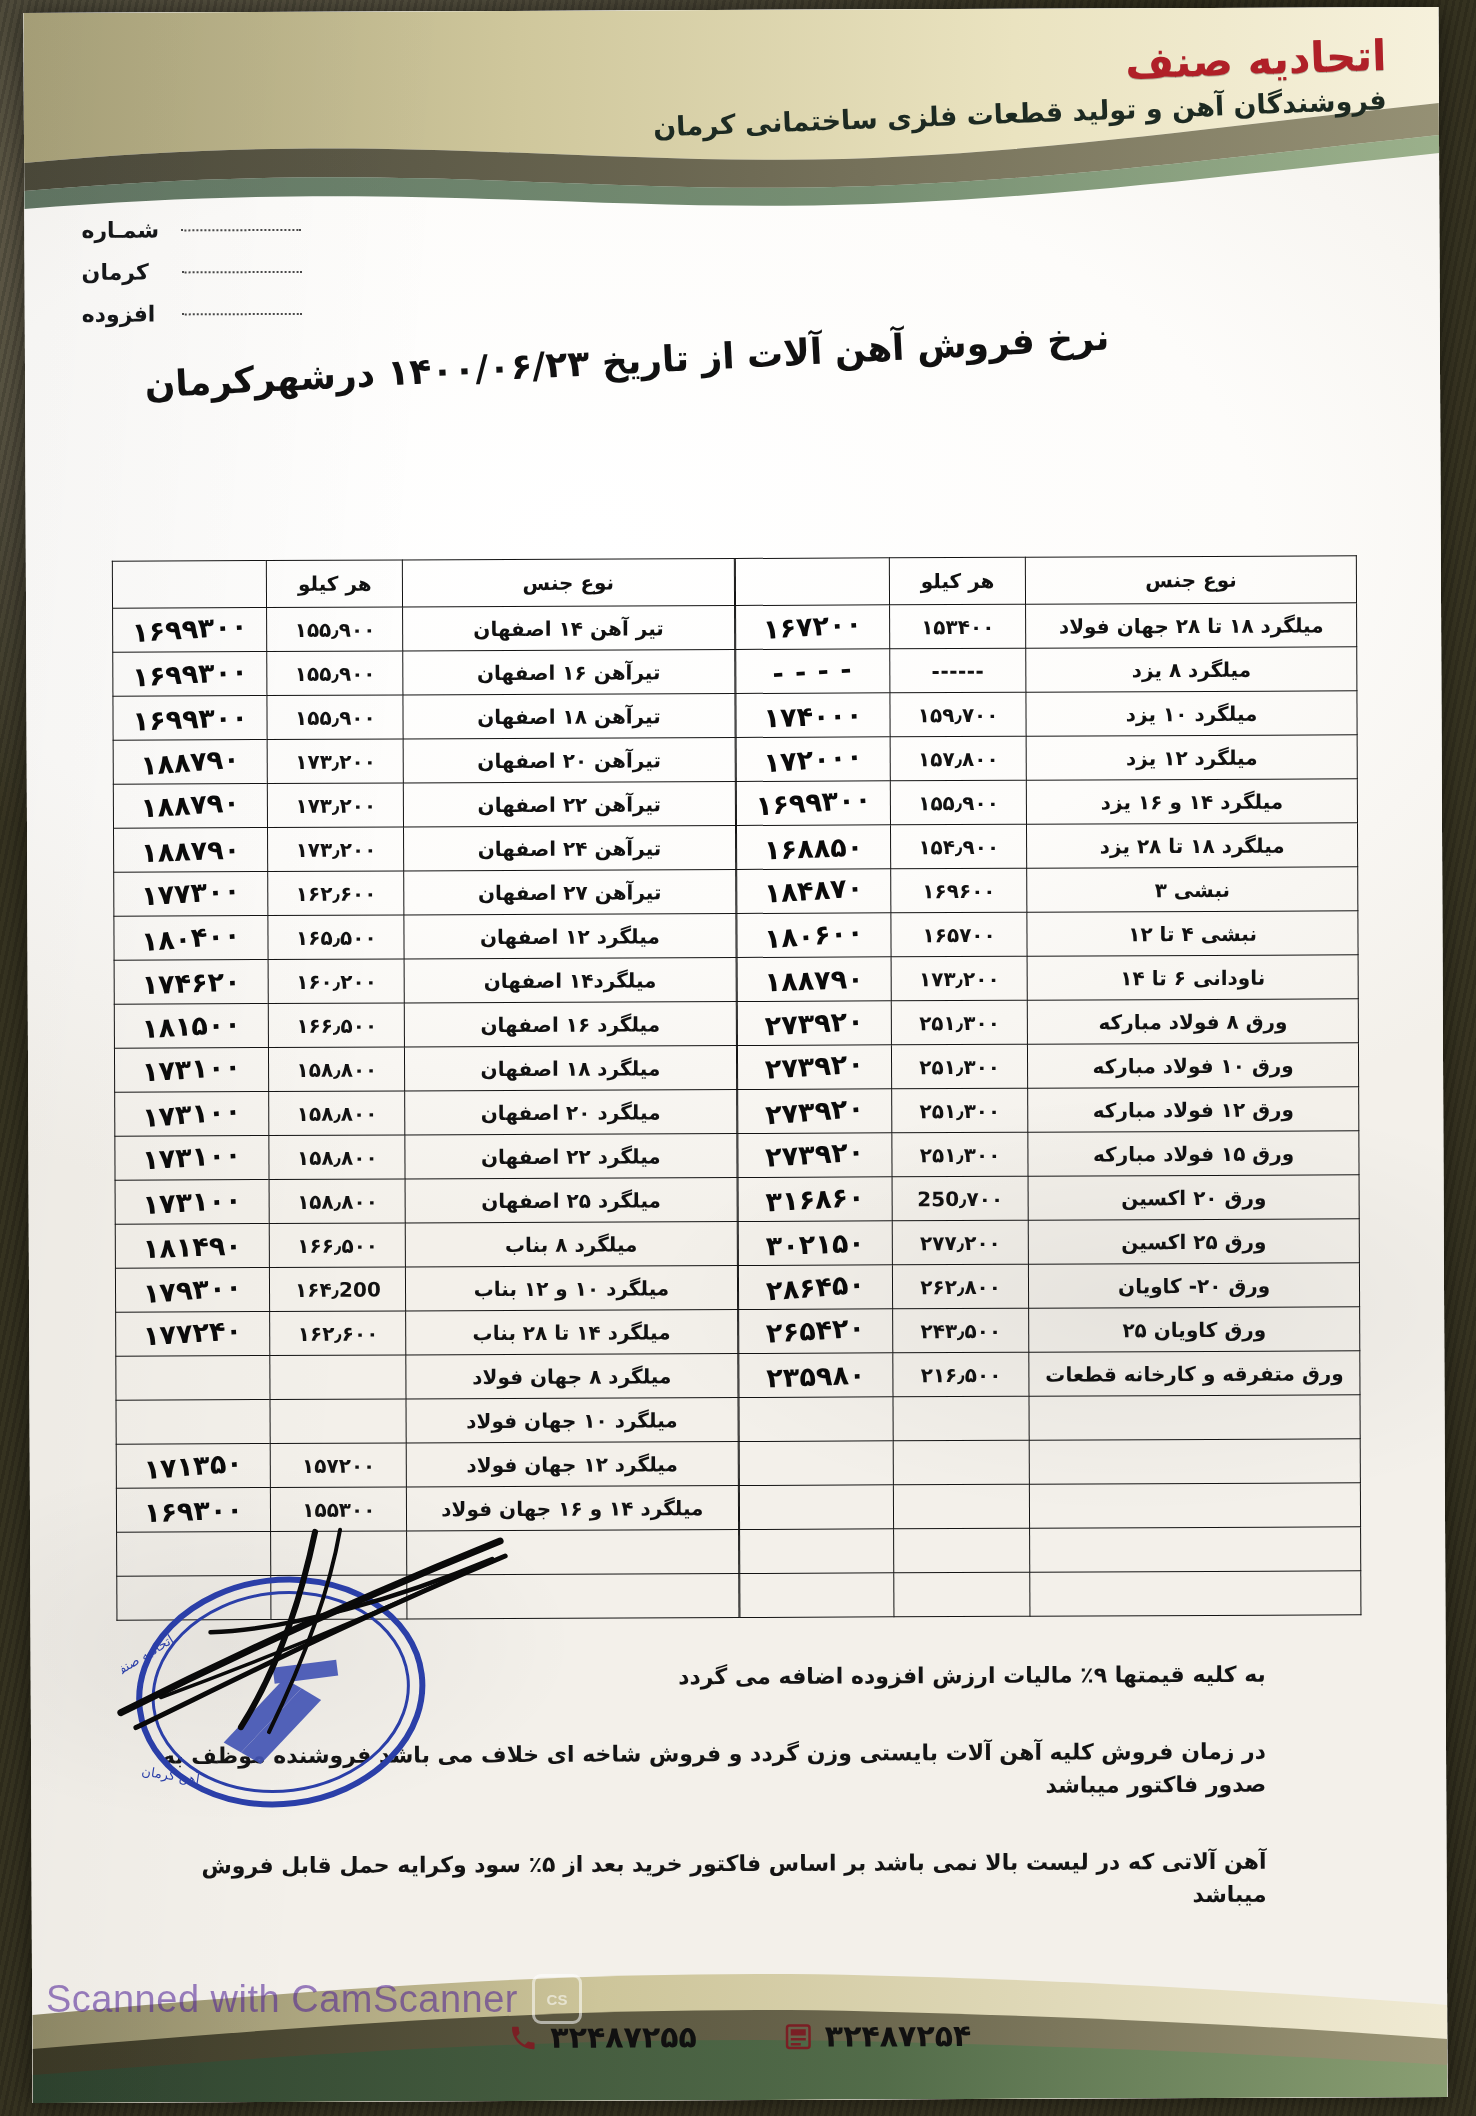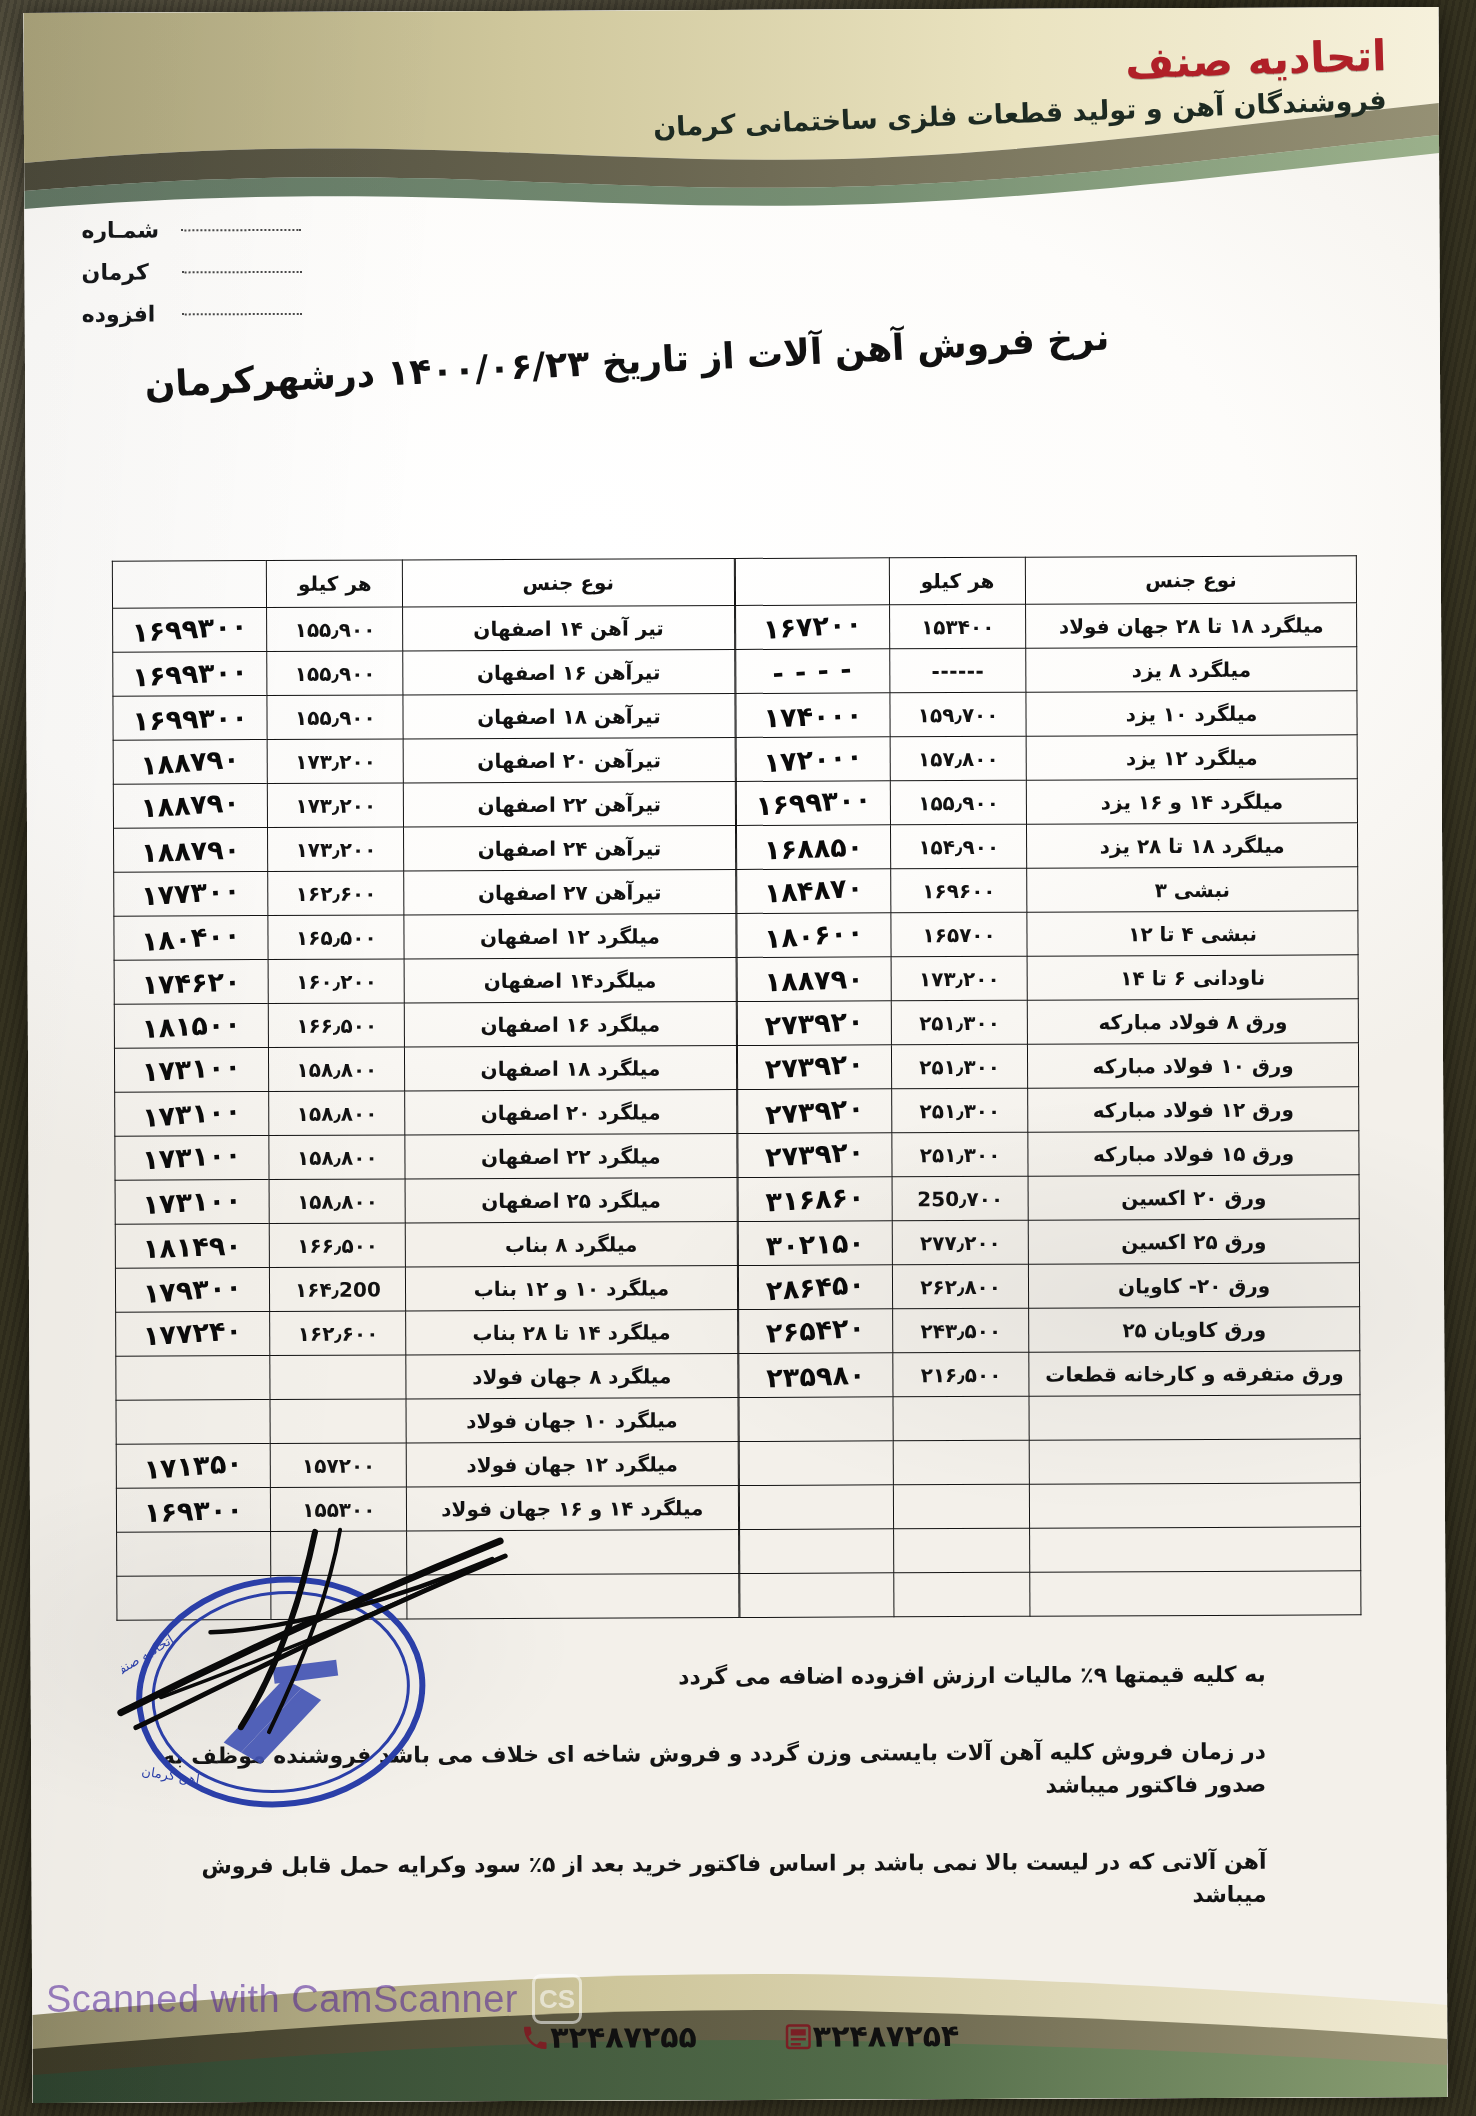--- a/index.html
+++ b/index.html
@@ -120,34 +120,34 @@
   .sig{
     position:absolute;left:70px;top:1500px;width:460px;height:230px;z-index:7;
   }
 
   
   .botwave{position:absolute;left:0;bottom:0;width:100%;height:300px;overflow:hidden;}
   .contacts{
     position:absolute;left:0;bottom:46px;width:100%;z-index:8;
     display:flex;justify-content:center;gap:86px;align-items:center;
   }
-  .ct{display:flex;align-items:center;gap:0;}
+  .ct{display:flex;align-items:center;gap:12px;}
   .ct .num{font-size:30px;font-weight:bold;color:#101010;letter-spacing:2px;}
   .ct svg{width:30px;height:30px;}
 
   
   .cs{
     position:absolute;left:46px;bottom:92px;z-index:9;
     display:flex;align-items:center;gap:14px;opacity:.55;
   }
   .cs-badge{
     width:44px;height:44px;border-radius:9px;
     border:3px solid #ffffff;color:#fff;
     display:flex;align-items:center;justify-content:center;
-    font-size:26px;font-weight:bold;font-family:"Liberation Sans",sans-serif;
+    font-size:15px;font-weight:bold;font-family:"Liberation Sans",sans-serif;
   }
   .cs-txt{
     font-size:38px;color:#4c1d95;font-family:"Liberation Sans",sans-serif;
     letter-spacing:.5px;
   }
 </style>
 </head>
 <body>
 
 <div class="page">

